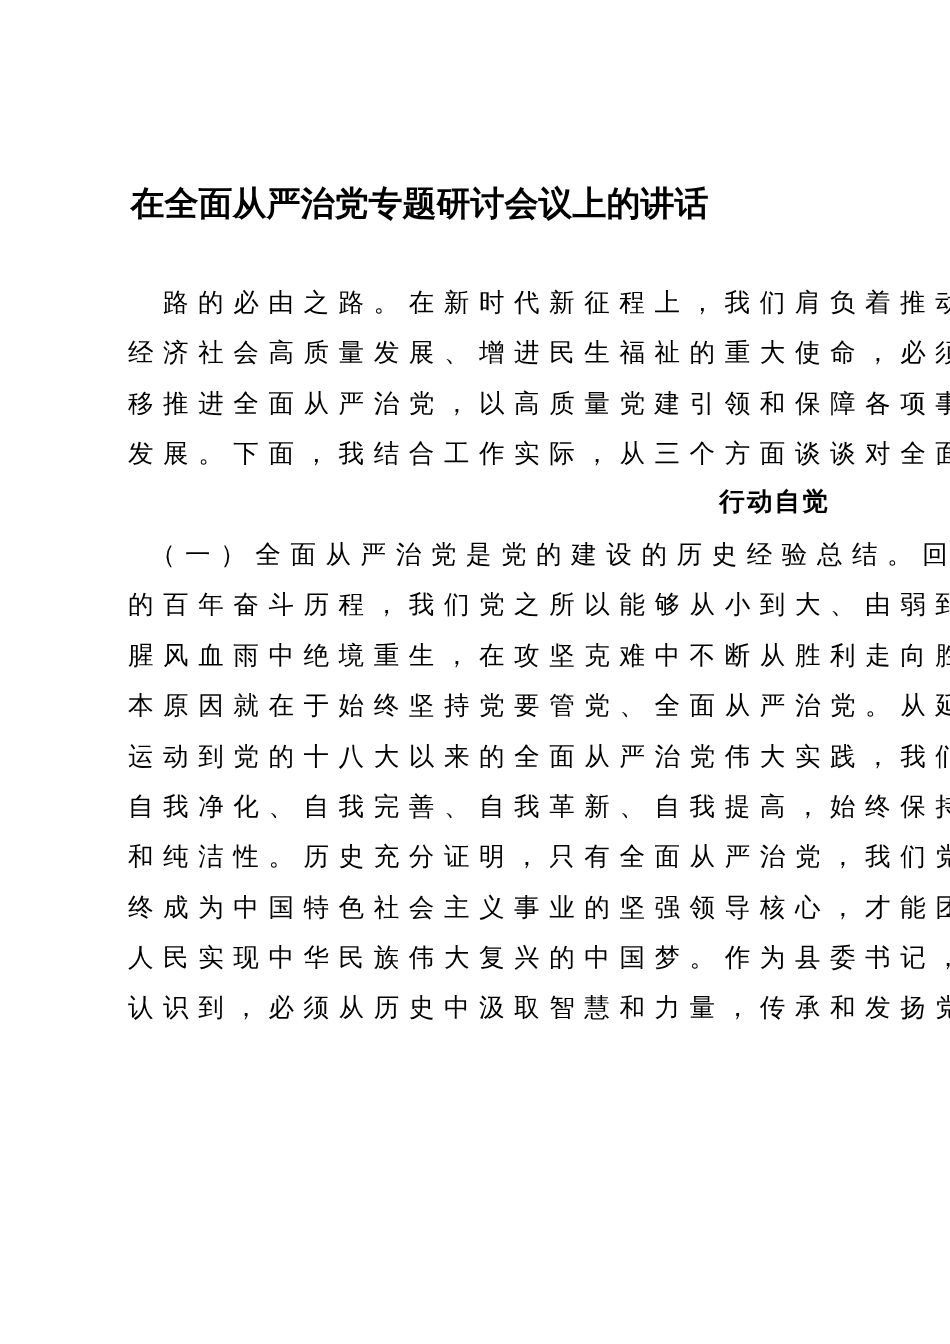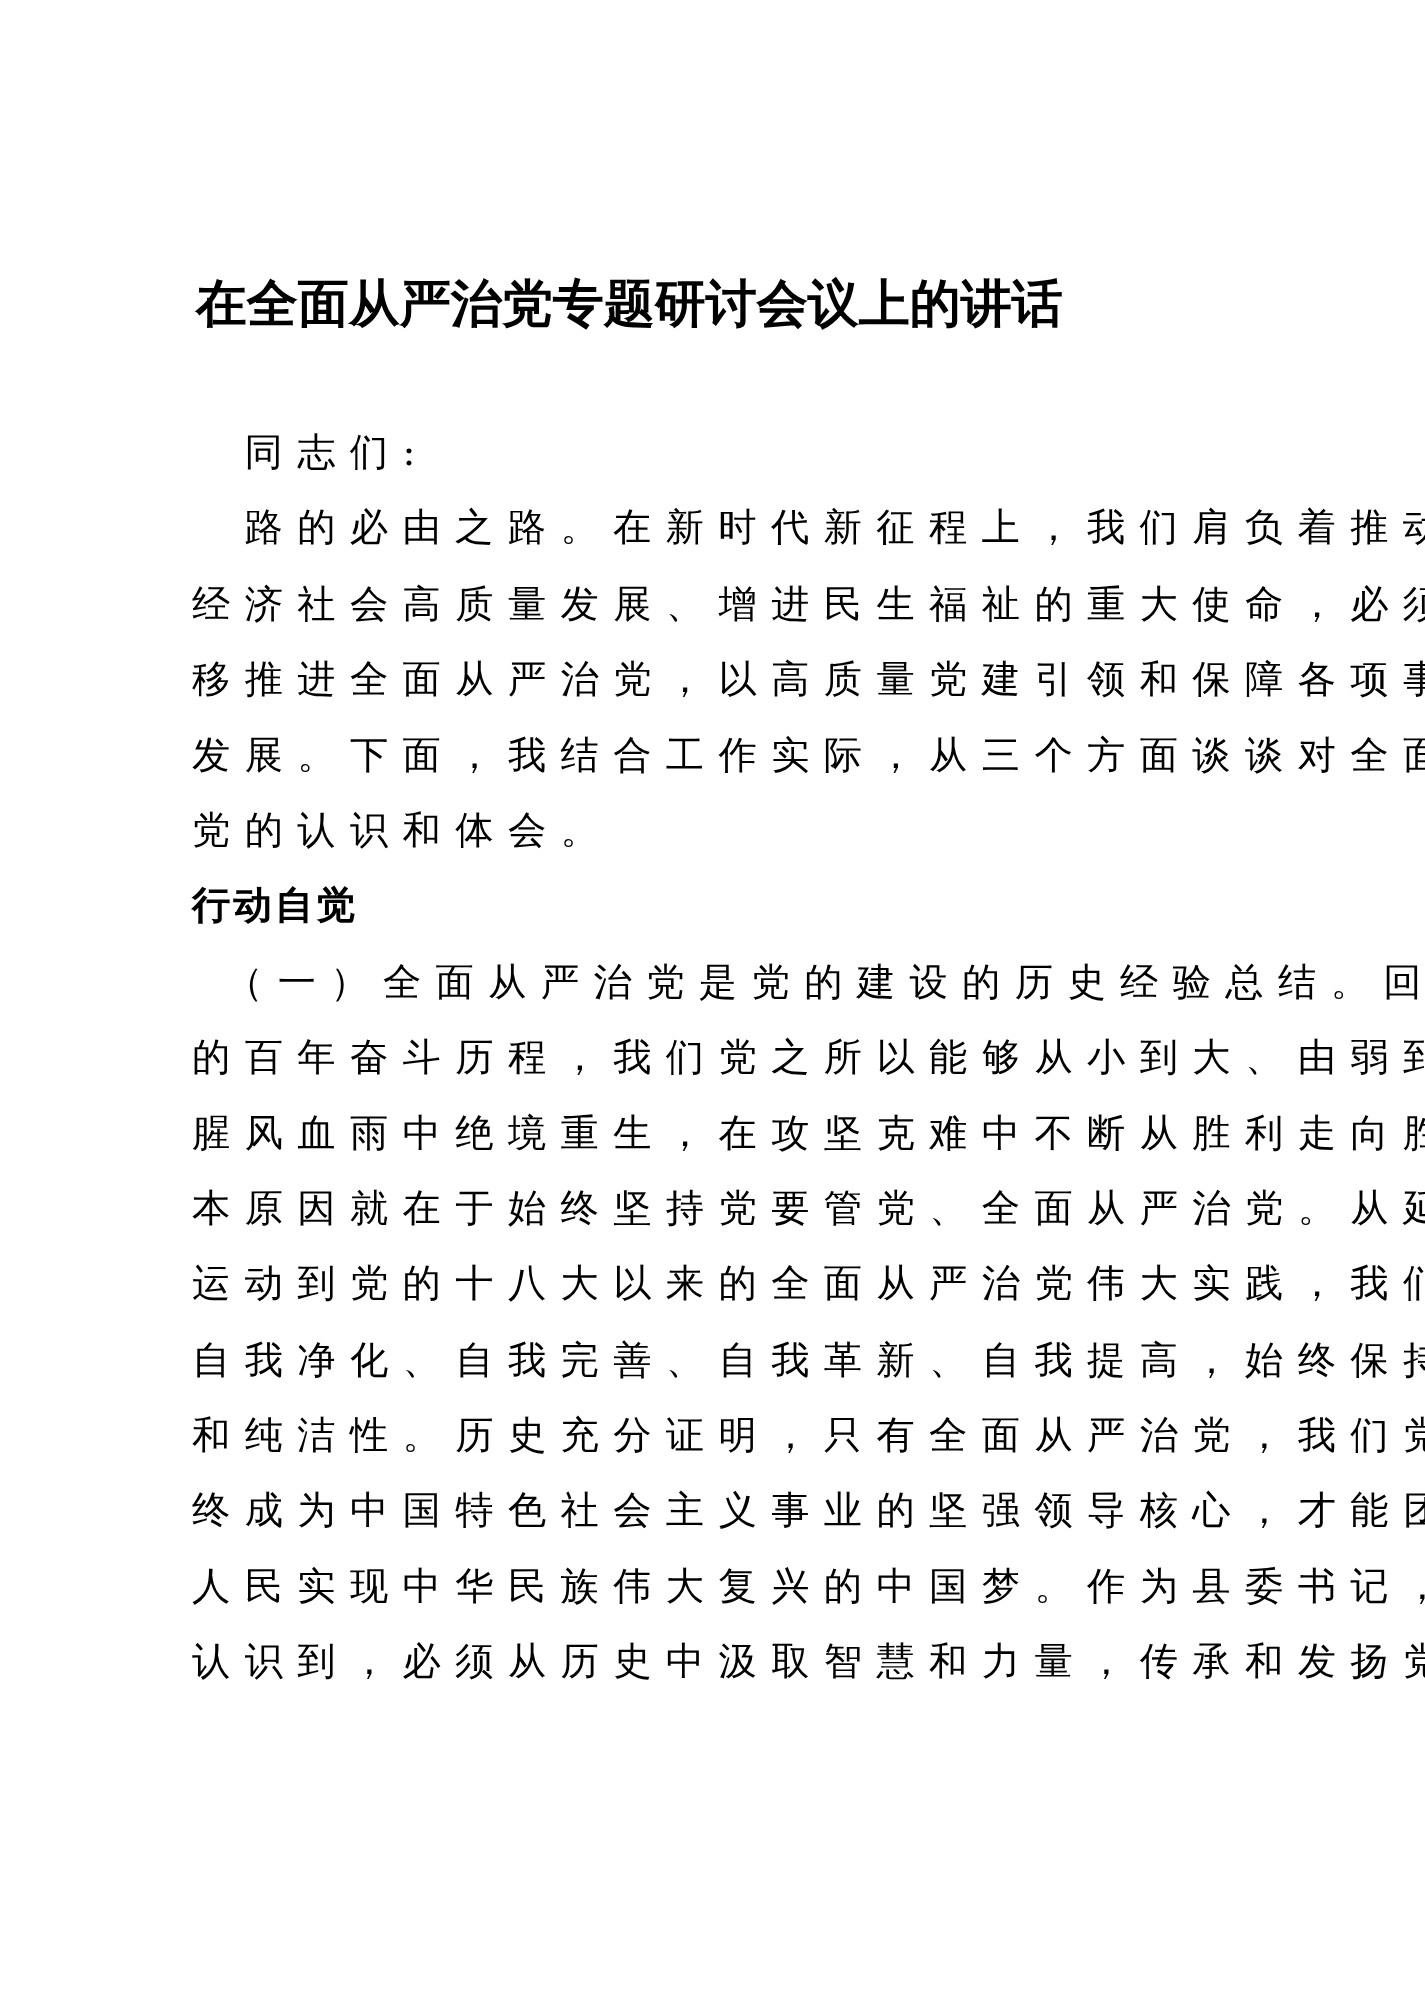--- a/index.html
+++ b/index.html
@@ -51,40 +51,39 @@
   }
   .indent {
     padding-left: 35px;
   }
   .heading {
     font-family: "DejaVu Sans", "Liberation Sans", sans-serif;
     font-weight: bold;
     letter-spacing: 2.2px;
   }
   .heading-cont {
-    font-family: Liberation Serif, serif;
+    font-family: Liberation Mono, monospace;
     font-weight: bold;
     letter-spacing: 2.2px;
+    text-align: right;
   }
 </style>
 </head>
 <body>
 
 <div class="page">
   <h1 class="title">在全面从严治党专题研讨会议上的讲话</h1>
 
   <div class="body">
-    <span class="line indent">同志们:</span>
 
     <div>
       <span class="line indent">路的必由之路。在新时代新征程上，我们肩负着推动地方</span>
       <span class="line">经济社会高质量发展、增进民生福祉的重大使命，必须坚定不</span>
       <span class="line">移推进全面从严治党，以高质量党建引领和保障各项事业蓬勃</span>
       <span class="line">发展。下面，我结合工作实际，从三个方面谈谈对全面从严治</span>
-      <span class="line">党的认识和体会。</span>
     </div>
 
     <div>
       <span class="line heading-cont">行动自觉</span>
     </div>
 
     <div>
       <span class="line indent" style="padding-left:22px;">（一）全面从严治党是党的建设的历史经验总结。回顾党</span>
       <span class="line">的百年奋斗历程，我们党之所以能够从小到大、由弱到强，在</span>
       <span class="line">腥风血雨中绝境重生，在攻坚克难中不断从胜利走向胜利，根</span>

